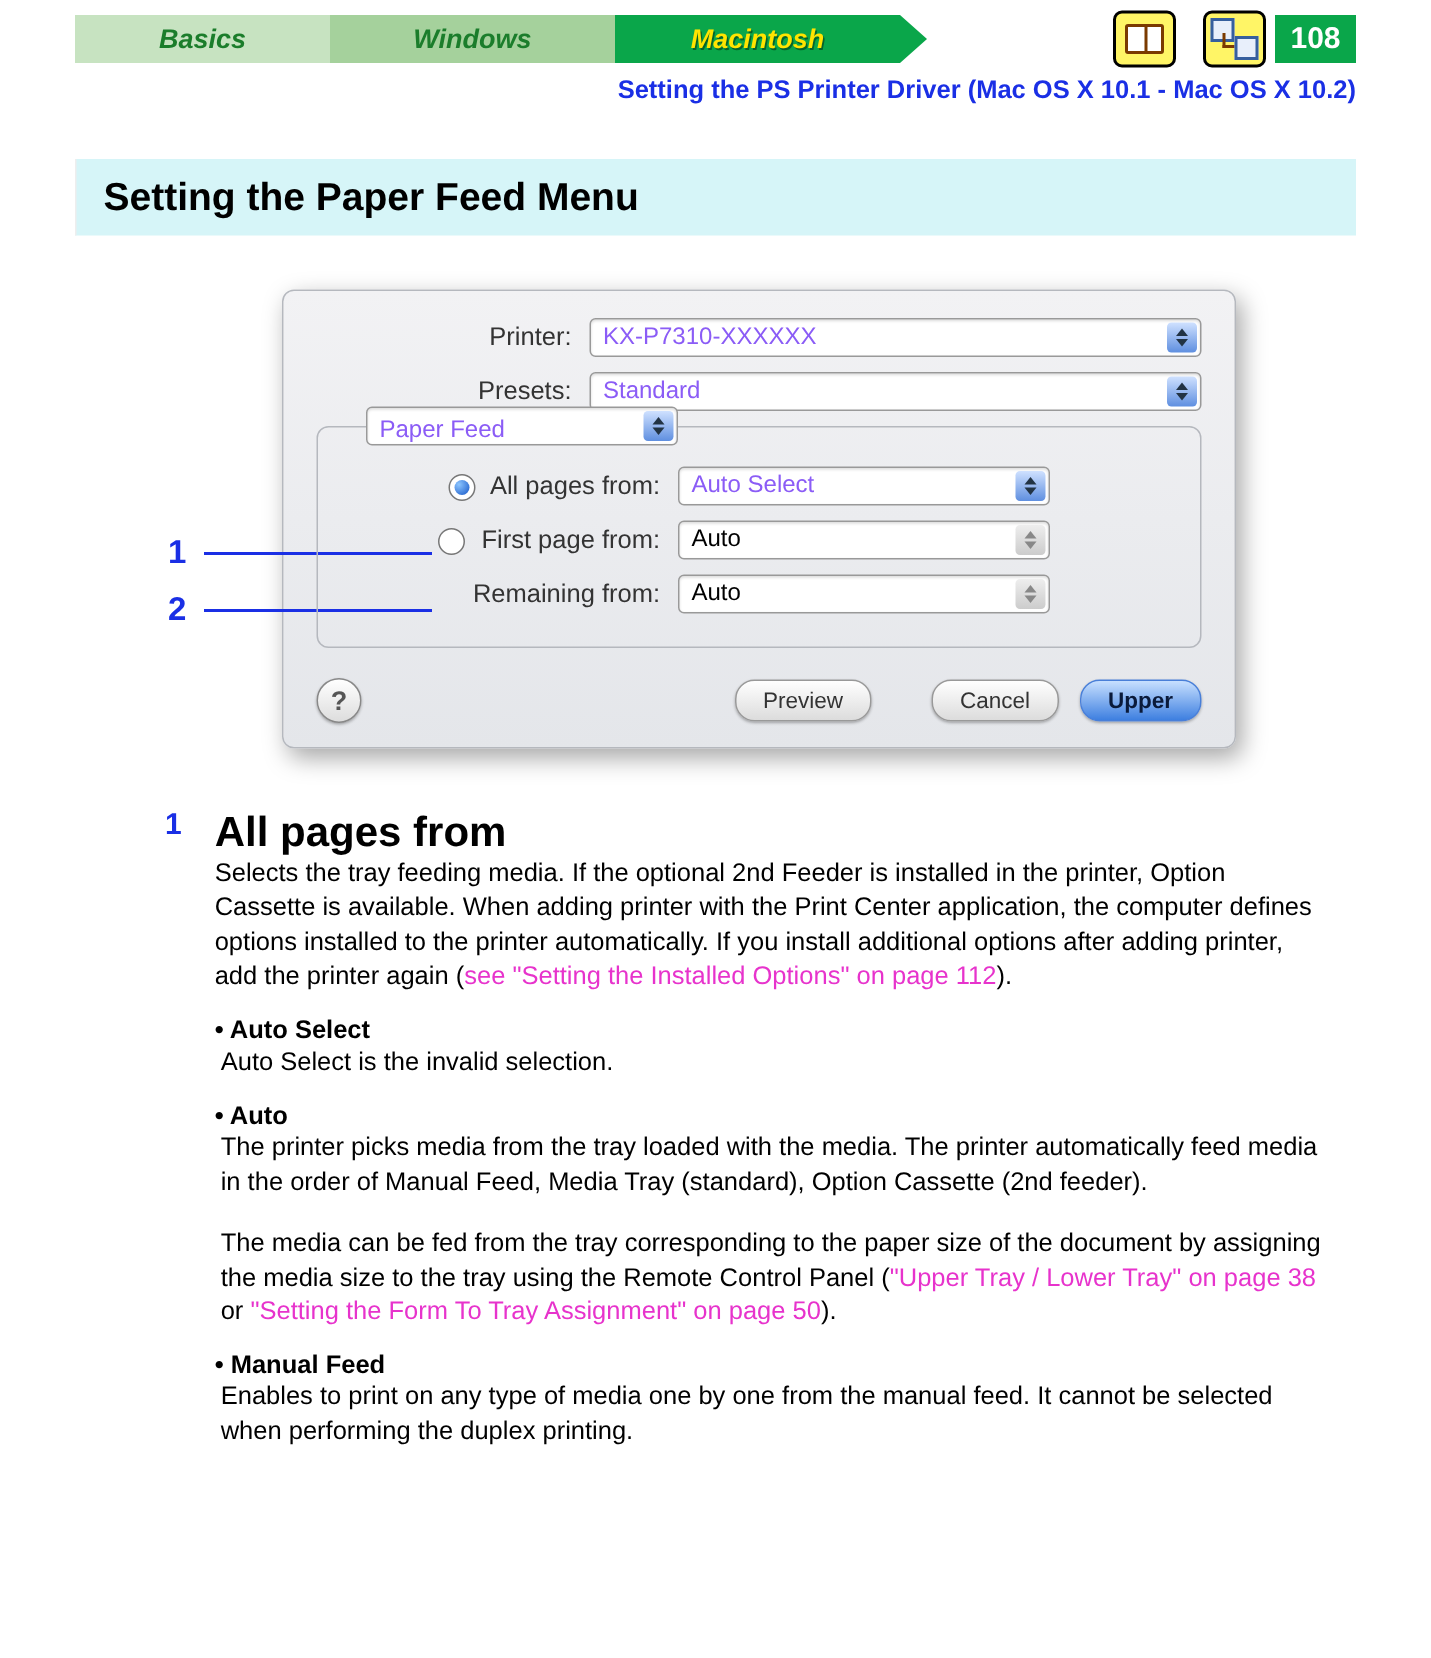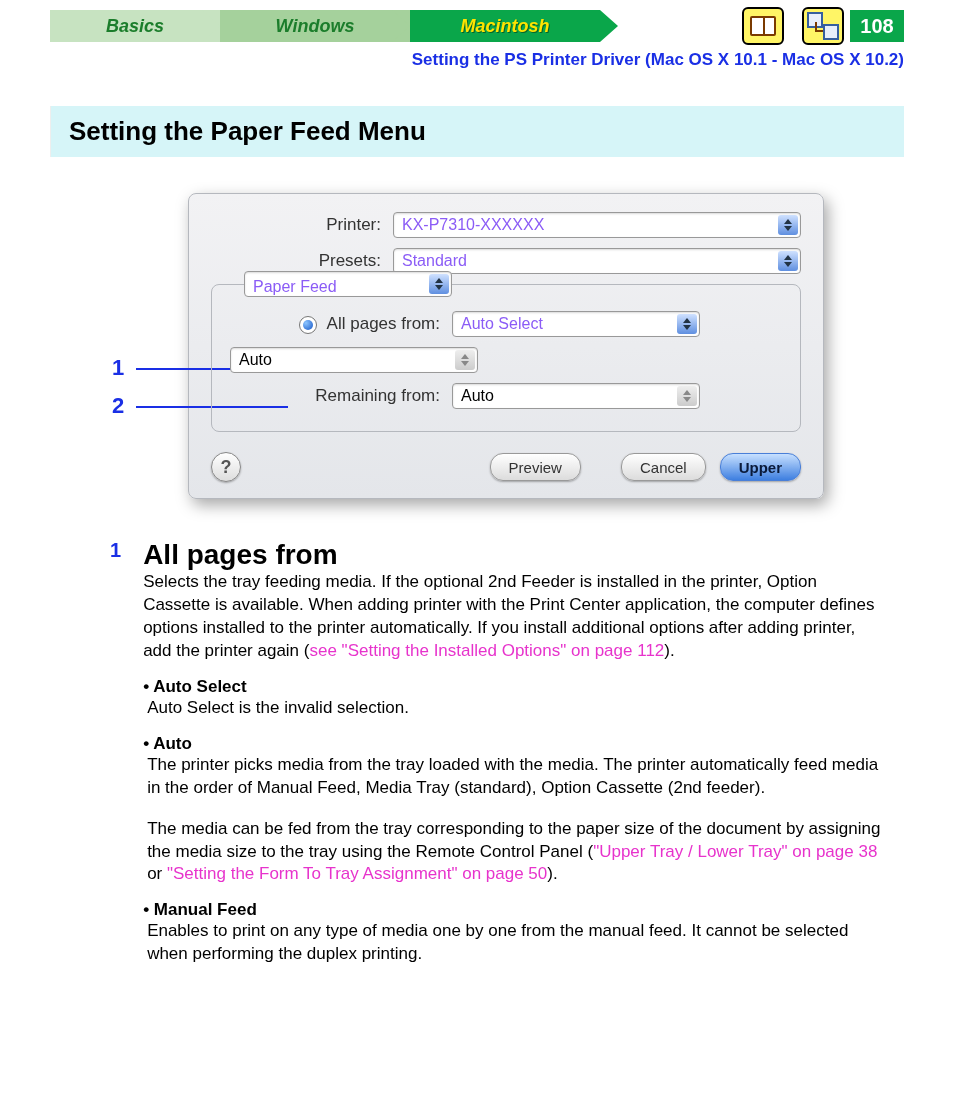--- a/index.html
+++ b/index.html
@@ -245,20 +245,24 @@
           <div class="lbl">
             <span class="radio checked"></span>
             <span>All pages from:</span>
           </div>
           <div class="aqua-select">
             <span>Auto Select</span>
             <div class="aqua-arrows"></div>
           </div>
         </div>
         <div class="row grow">
+          <div class="lbl">
+            <span class="radio"></span>
+            <span>First page from:</span>
+          </div>
           <div class="aqua-select disabled">
             <span>Auto</span>
             <div class="aqua-arrows disabled"></div>
           </div>
         </div>
         <div class="row grow">
           <div class="lbl">Remaining from:</div>
           <div class="aqua-select disabled">
             <span>Auto</span>
             <div class="aqua-arrows disabled"></div>

